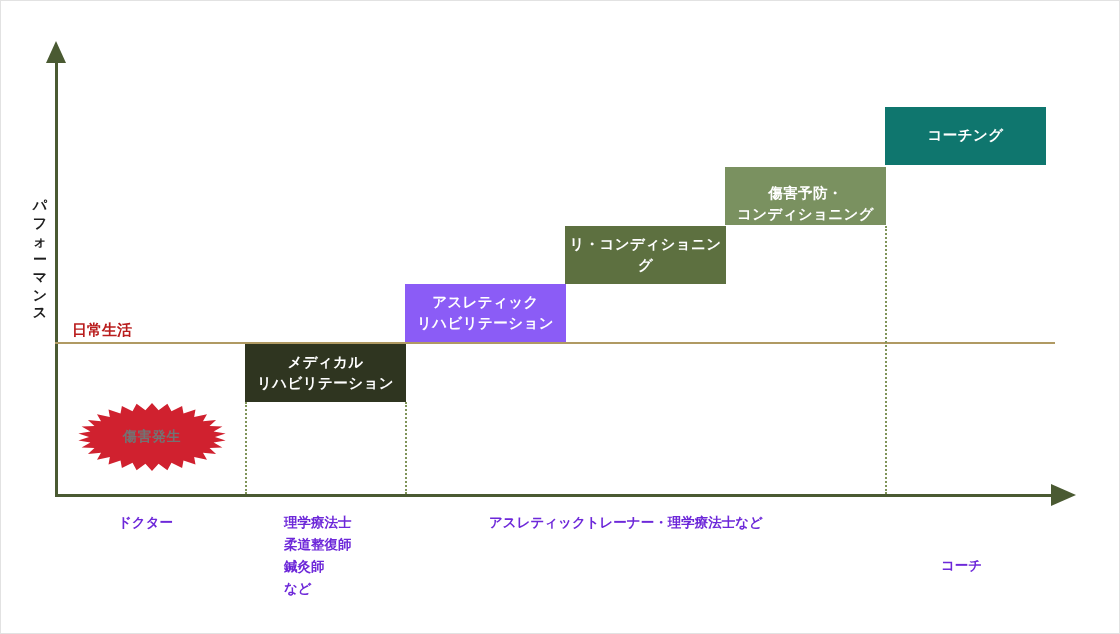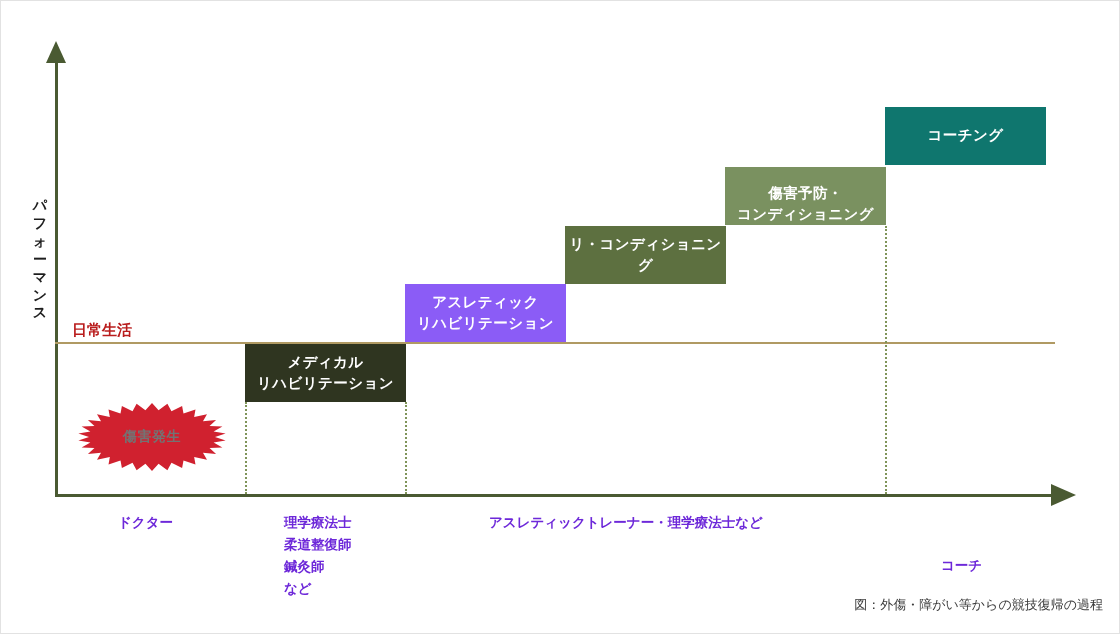--- a/index.html
+++ b/index.html
@@ -224,15 +224,14 @@
   <div id="x-labels-layer">
       <div class="x-label" style="left: 117px; top: 511px;">ドクター</div>
       <div class="x-label" style="left: 283px; top: 511px;">理学療法士
 柔道整復師
 鍼灸師
 など</div>
       <div class="x-label" style="left: 488px; top: 511px;">アスレティックトレーナー・理学療法士など</div>
       <div class="x-label" style="left: 940px; top: 539px; margin-top: 15px;">コーチ</div>
     </div>
 
-  <div id="caption">図：外傷・障がい等からの競技復帰の過程</div>
 
 </div>
 
 </body></html>

